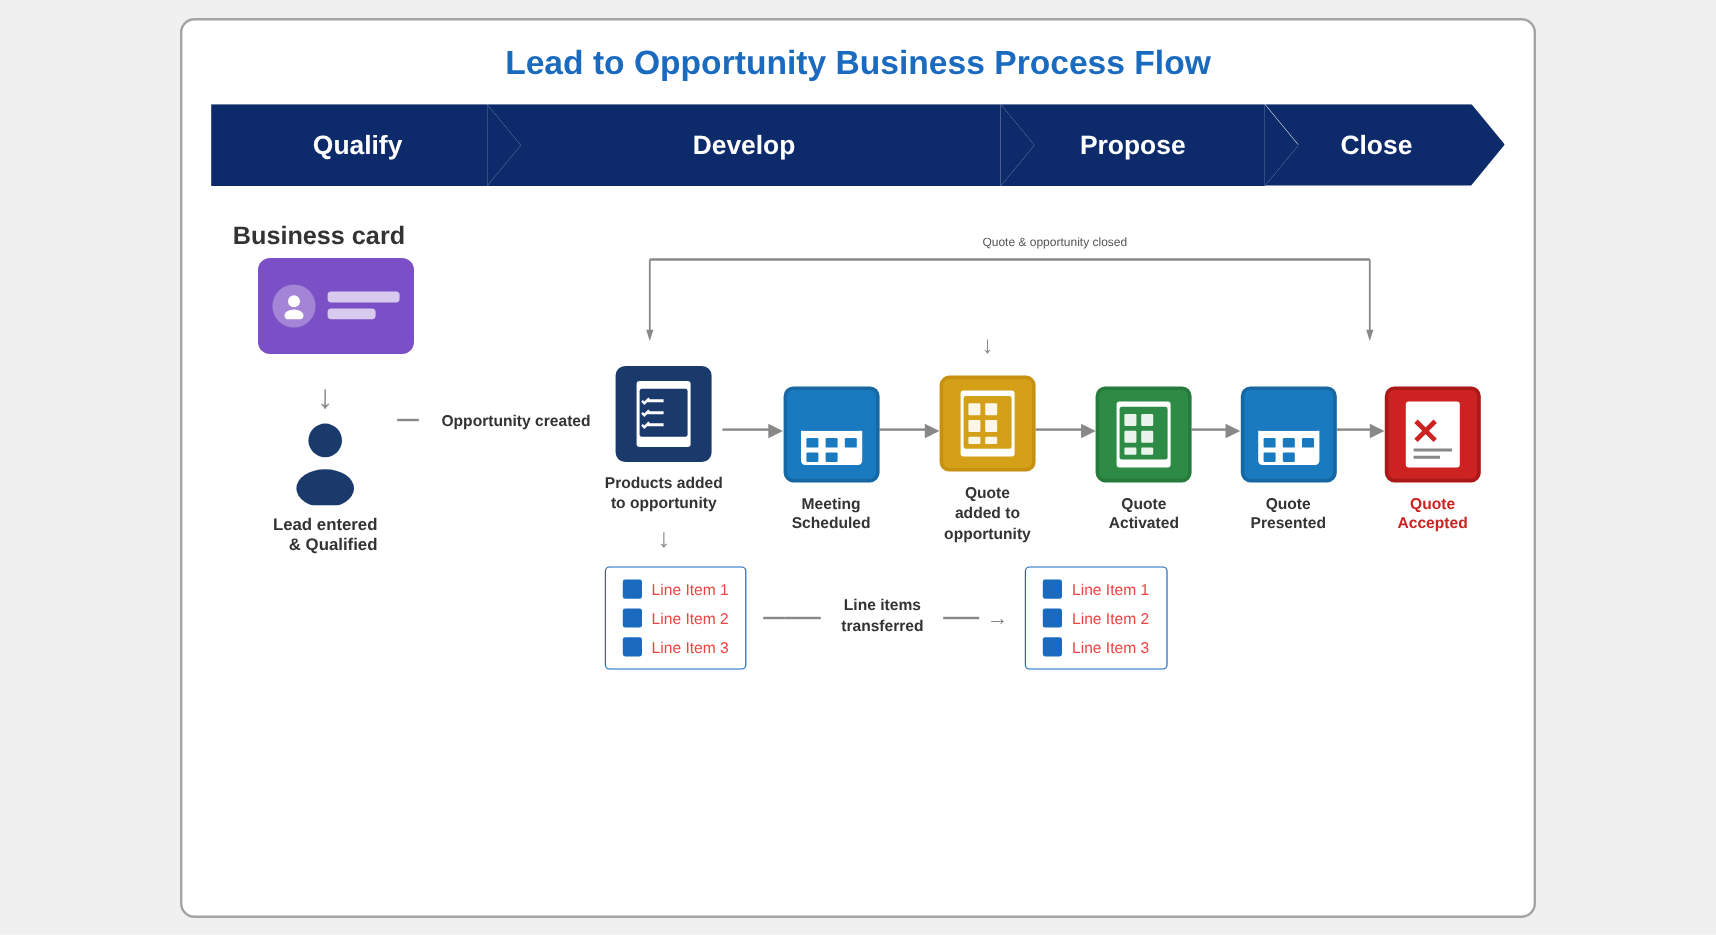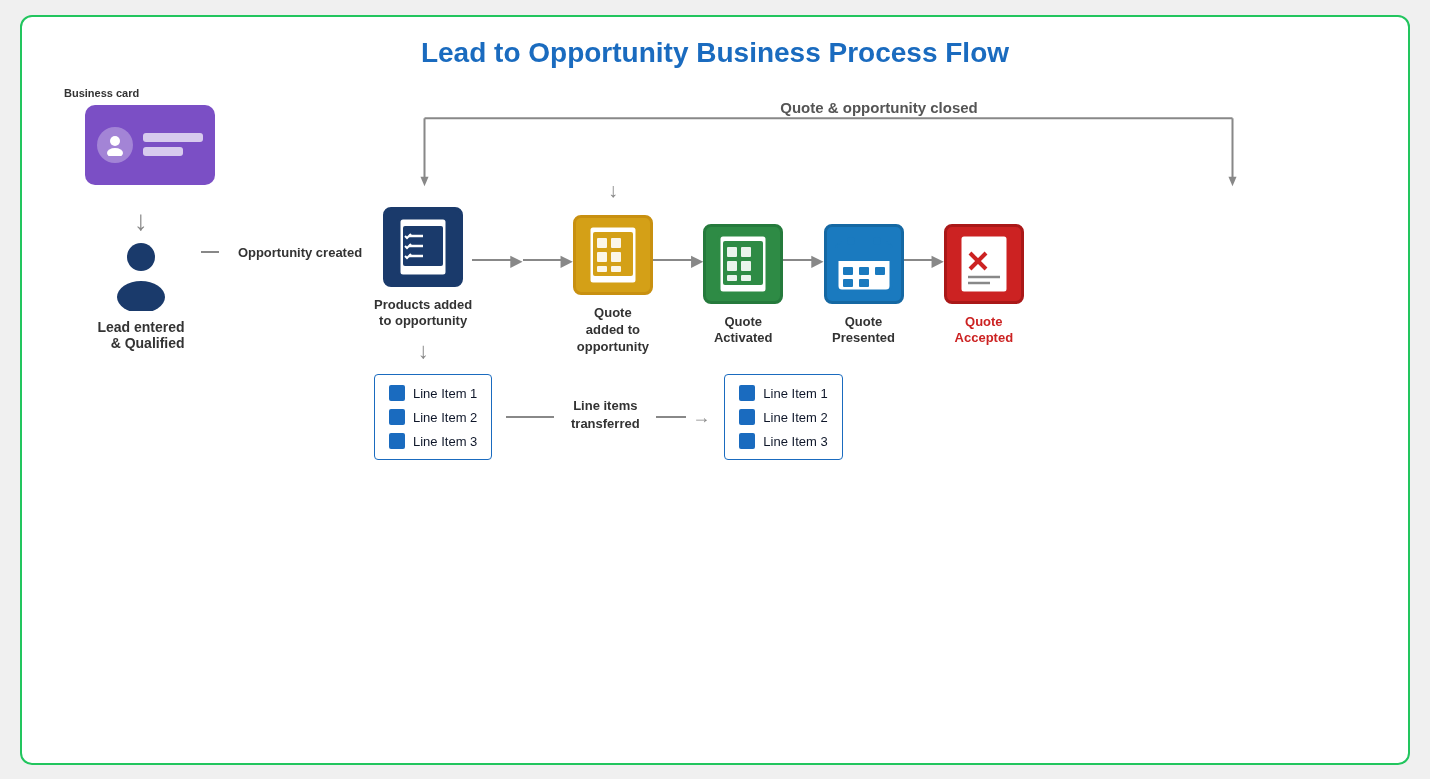--- a/index.html
+++ b/index.html
@@ -6,23 +6,23 @@
     body {
       background: #f0f0f0;
       display: flex;
       align-items: center;
       justify-content: center;
       min-height: 100vh;
       font-family: 'Segoe UI', Arial, sans-serif;
     }
     .diagram-container {
       background: #fff;
-      border: 2px solid #22c55e;
+      border: 2px solid #a3a3a3;
       border-radius: 12px;
-      width: 1390px;
+      width: 1130px;
       min-height: 750px;
       padding: 20px 24px 24px 24px;
       position: relative;
     }
     .diagram-title {
       text-align: center;
       color: #1a6bbf;
       font-size: 28px;
       font-weight: bold;
       margin-bottom: 18px;
@@ -94,21 +94,21 @@
 
     
     .section-lead {
       display: flex;
       flex-direction: column;
       align-items: center;
       width: 190px;
       flex-shrink: 0;
     }
     .business-card-label {
-      font-size: 11px;
+      font-size: 21px;
       color: #333;
       font-weight: 600;
       margin-bottom: 6px;
       align-self: flex-start;
       margin-left: 18px;
     }
     .business-card-icon {
       width: 130px;
       height: 80px;
       background: #7b4fc5;
@@ -246,21 +246,21 @@
       padding: 10px 14px;
       display: flex;
       flex-direction: column;
       gap: 8px;
     }
     .line-item-row {
       display: flex;
       align-items: center;
       gap: 8px;
       font-size: 13px;
-      color: #0f172a;
+      color: #ef4444;
     }
     .li-square {
       width: 16px;
       height: 16px;
       background: #1a6bbf;
       border-radius: 2px;
       flex-shrink: 0;
     }
     .li-transferred {
       display: flex;
@@ -277,20 +277,34 @@
       line-height: 1.4;
       margin-bottom: 4px;
     }
   </style>
 </head>
 <body>
 
 <div class="diagram-container">
   <div class="diagram-title">Lead to Opportunity Business Process Flow</div>
 
+  <div class="arrow-banner">
+    <div class="arrow-segment seg-qualify first">
+      <span>Qualify</span>
+    </div>
+    <div class="arrow-segment seg-develop" style="margin-left:0;">
+      <span>Develop</span>
+    </div>
+    <div class="arrow-segment seg-propose">
+      <span>Propose</span>
+    </div>
+    <div class="arrow-segment seg-close last">
+      <span>Close</span>
+    </div>
+  </div>
 
   <div class="flow-area">
 
     <div class="section-lead">
       <div class="business-card-label">Business card</div>
       <div class="business-card-icon">
         <div class="bc-inner">
           <div class="bc-avatar">
             <svg width="22" height="22" viewBox="0 0 22 22">
                 <circle cx="11" cy="7" r="5" fill="white"></circle>
@@ -327,21 +341,21 @@
       <svg class="quote-closed-svg" viewBox="0 0 1000 115" preserveAspectRatio="none">
 
         <line x1="50" y1="90" x2="50" y2="30" stroke="#888" stroke-width="2"></line>
         <line x1="50" y1="30" x2="850" y2="30" stroke="#888" stroke-width="2"></line>
         <line x1="850" y1="30" x2="850" y2="90" stroke="#888" stroke-width="2"></line>
         <polygon points="846,86 854,86 850,95" fill="#888"></polygon>
 
         <polygon points="46,86 54,86 50,95" fill="#888"></polygon>
       </svg>
 
-      <div style="position:absolute;top:12px;left:50%;transform:translateX(-50%);font-size:15px;color:#555;font-weight:700;white-space:nowrap;">Quote &amp; opportunity closed</div>
+      <div style="position:absolute;top:12px;left:50%;transform:translateX(-50%);font-size:10px;color:#555;font-weight:400;white-space:nowrap;">Quote &amp; opportunity closed</div>
 
       <div class="icons-row">
 
         <div class="flow-item">
           <div class="icon-box navy">
             <svg class="checklist-svg" viewBox="0 0 52 62">
               <rect x="2" y="2" width="48" height="58" rx="4" fill="white" stroke="#1a3a6b" stroke-width="3"></rect>
               <rect x="6" y="10" width="40" height="40" rx="2" fill="#1a3a6b"></rect>
               <line x1="12" y1="20" x2="26" y2="20" stroke="white" stroke-width="2.5"></line>
               <polyline points="8,20 10,22 14,18" stroke="white" stroke-width="2" fill="none"></polyline>
@@ -351,87 +365,104 @@
               <polyline points="8,40 10,42 14,38" stroke="white" stroke-width="2" fill="none"></polyline>
             </svg>
           </div>
           <div class="flow-item-label">Products added<br>to opportunity</div>
 
           <div style="color:#888;font-size:22px;margin-top:8px;">↓</div>
         </div>
 
         <div style="display:flex;align-items:center;margin-bottom:50px;">
           <div style="width:40px;height:2px;background:#888;"></div>
-          <span style="color:#888;font-size:16px;margin-left:-2px;">▶</span>
-        </div>
-
-
-        <div style="display:flex;align-items:center;margin-bottom:50px;">
-          <div style="width:40px;height:2px;background:#888;"></div>
-          <span style="color:#888;font-size:16px;margin-left:-2px;">▶</span>
-        </div>
-
-        <div class="flow-item" style="position:relative;">
-          <div style="position:absolute;top:-36px;left:50%;transform:translateX(-50%);color:#888;font-size:20px;">↓</div>
-          <div class="icon-box yellow">
-            <svg class="quote-doc-svg" viewBox="0 0 52 62">
-              <rect x="2" y="2" width="48" height="58" rx="4" fill="white" stroke="#d4a017" stroke-width="3"></rect>
-              <rect x="6" y="8" width="40" height="44" rx="2" fill="#d4a017"></rect>
-              <rect x="10" y="14" width="10" height="10" rx="1" fill="white" opacity="0.9"></rect>
-              <rect x="24" y="14" width="10" height="10" rx="1" fill="white" opacity="0.9"></rect>
-              <rect x="10" y="28" width="10" height="10" rx="1" fill="white" opacity="0.9"></rect>
-              <rect x="24" y="28" width="10" height="10" rx="1" fill="white" opacity="0.9"></rect>
-              <rect x="10" y="42" width="10" height="6" rx="1" fill="white" opacity="0.9"></rect>
-              <rect x="24" y="42" width="10" height="6" rx="1" fill="white" opacity="0.9"></rect>
-            </svg>
-          </div>
-          <div class="flow-item-label">Quote<br>added to<br>opportunity</div>
-        </div>
-
-        <div style="display:flex;align-items:center;margin-bottom:50px;">
-          <div style="width:40px;height:2px;background:#888;"></div>
-          <span style="color:#888;font-size:16px;margin-left:-2px;">▶</span>
-        </div>
-
-        <div class="flow-item">
-          <div class="icon-box green">
-            <svg class="quote-doc-svg" viewBox="0 0 52 62">
-              <rect x="2" y="2" width="48" height="58" rx="4" fill="white" stroke="#2e8b45" stroke-width="3"></rect>
-              <rect x="6" y="8" width="40" height="44" rx="2" fill="#2e8b45"></rect>
-              <rect x="10" y="14" width="10" height="10" rx="1" fill="white" opacity="0.9"></rect>
-              <rect x="24" y="14" width="10" height="10" rx="1" fill="white" opacity="0.9"></rect>
-              <rect x="10" y="28" width="10" height="10" rx="1" fill="white" opacity="0.9"></rect>
-              <rect x="24" y="28" width="10" height="10" rx="1" fill="white" opacity="0.9"></rect>
-              <rect x="10" y="42" width="10" height="6" rx="1" fill="white" opacity="0.9"></rect>
-              <rect x="24" y="42" width="10" height="6" rx="1" fill="white" opacity="0.9"></rect>
-            </svg>
-          </div>
-          <div class="flow-item-label">Quote<br>Activated</div>
-        </div>
-
-        <div style="display:flex;align-items:center;margin-bottom:50px;">
-          <div style="width:30px;height:2px;background:#888;"></div>
           <span style="color:#888;font-size:16px;margin-left:-2px;">▶</span>
         </div>
 
         <div class="flow-item">
           <div class="icon-box blue-cal">
             <svg class="calendar-svg" viewBox="0 0 58 58">
               <rect x="2" y="8" width="54" height="48" rx="5" fill="white" stroke="#1a7abf" stroke-width="3"></rect>
               <rect x="2" y="8" width="54" height="18" rx="5" fill="#1a7abf"></rect>
               <rect x="2" y="20" width="54" height="6" fill="#1a7abf"></rect>
               <circle cx="16" cy="6" r="4" fill="#1a7abf"></circle>
               <circle cx="42" cy="6" r="4" fill="#1a7abf"></circle>
               <rect x="8" y="32" width="10" height="8" rx="1" fill="#1a7abf"></rect>
               <rect x="24" y="32" width="10" height="8" rx="1" fill="#1a7abf"></rect>
               <rect x="40" y="32" width="10" height="8" rx="1" fill="#1a7abf"></rect>
               <rect x="8" y="44" width="10" height="8" rx="1" fill="#1a7abf"></rect>
               <rect x="24" y="44" width="10" height="8" rx="1" fill="#1a7abf"></rect>
             </svg>
           </div>
+          <div class="flow-item-label">Meeting<br>Scheduled</div>
+        </div>
+
+        <div style="display:flex;align-items:center;margin-bottom:50px;">
+          <div style="width:40px;height:2px;background:#888;"></div>
+          <span style="color:#888;font-size:16px;margin-left:-2px;">▶</span>
+        </div>
+
+        <div class="flow-item" style="position:relative;">
+          <div style="position:absolute;top:-36px;left:50%;transform:translateX(-50%);color:#888;font-size:20px;">↓</div>
+          <div class="icon-box yellow">
+            <svg class="quote-doc-svg" viewBox="0 0 52 62">
+              <rect x="2" y="2" width="48" height="58" rx="4" fill="white" stroke="#d4a017" stroke-width="3"></rect>
+              <rect x="6" y="8" width="40" height="44" rx="2" fill="#d4a017"></rect>
+              <rect x="10" y="14" width="10" height="10" rx="1" fill="white" opacity="0.9"></rect>
+              <rect x="24" y="14" width="10" height="10" rx="1" fill="white" opacity="0.9"></rect>
+              <rect x="10" y="28" width="10" height="10" rx="1" fill="white" opacity="0.9"></rect>
+              <rect x="24" y="28" width="10" height="10" rx="1" fill="white" opacity="0.9"></rect>
+              <rect x="10" y="42" width="10" height="6" rx="1" fill="white" opacity="0.9"></rect>
+              <rect x="24" y="42" width="10" height="6" rx="1" fill="white" opacity="0.9"></rect>
+            </svg>
+          </div>
+          <div class="flow-item-label">Quote<br>added to<br>opportunity</div>
+        </div>
+
+        <div style="display:flex;align-items:center;margin-bottom:50px;">
+          <div style="width:40px;height:2px;background:#888;"></div>
+          <span style="color:#888;font-size:16px;margin-left:-2px;">▶</span>
+        </div>
+
+        <div class="flow-item">
+          <div class="icon-box green">
+            <svg class="quote-doc-svg" viewBox="0 0 52 62">
+              <rect x="2" y="2" width="48" height="58" rx="4" fill="white" stroke="#2e8b45" stroke-width="3"></rect>
+              <rect x="6" y="8" width="40" height="44" rx="2" fill="#2e8b45"></rect>
+              <rect x="10" y="14" width="10" height="10" rx="1" fill="white" opacity="0.9"></rect>
+              <rect x="24" y="14" width="10" height="10" rx="1" fill="white" opacity="0.9"></rect>
+              <rect x="10" y="28" width="10" height="10" rx="1" fill="white" opacity="0.9"></rect>
+              <rect x="24" y="28" width="10" height="10" rx="1" fill="white" opacity="0.9"></rect>
+              <rect x="10" y="42" width="10" height="6" rx="1" fill="white" opacity="0.9"></rect>
+              <rect x="24" y="42" width="10" height="6" rx="1" fill="white" opacity="0.9"></rect>
+            </svg>
+          </div>
+          <div class="flow-item-label">Quote<br>Activated</div>
+        </div>
+
+        <div style="display:flex;align-items:center;margin-bottom:50px;">
+          <div style="width:30px;height:2px;background:#888;"></div>
+          <span style="color:#888;font-size:16px;margin-left:-2px;">▶</span>
+        </div>
+
+        <div class="flow-item">
+          <div class="icon-box blue-cal">
+            <svg class="calendar-svg" viewBox="0 0 58 58">
+              <rect x="2" y="8" width="54" height="48" rx="5" fill="white" stroke="#1a7abf" stroke-width="3"></rect>
+              <rect x="2" y="8" width="54" height="18" rx="5" fill="#1a7abf"></rect>
+              <rect x="2" y="20" width="54" height="6" fill="#1a7abf"></rect>
+              <circle cx="16" cy="6" r="4" fill="#1a7abf"></circle>
+              <circle cx="42" cy="6" r="4" fill="#1a7abf"></circle>
+              <rect x="8" y="32" width="10" height="8" rx="1" fill="#1a7abf"></rect>
+              <rect x="24" y="32" width="10" height="8" rx="1" fill="#1a7abf"></rect>
+              <rect x="40" y="32" width="10" height="8" rx="1" fill="#1a7abf"></rect>
+              <rect x="8" y="44" width="10" height="8" rx="1" fill="#1a7abf"></rect>
+              <rect x="24" y="44" width="10" height="8" rx="1" fill="#1a7abf"></rect>
+            </svg>
+          </div>
           <div class="flow-item-label">Quote<br>Presented</div>
         </div>
 
         <div style="display:flex;align-items:center;margin-bottom:50px;">
           <div style="width:30px;height:2px;background:#888;"></div>
           <span style="color:#888;font-size:16px;margin-left:-2px;">▶</span>
         </div>
 
         <div class="flow-item">
           <div class="icon-box red-doc">

